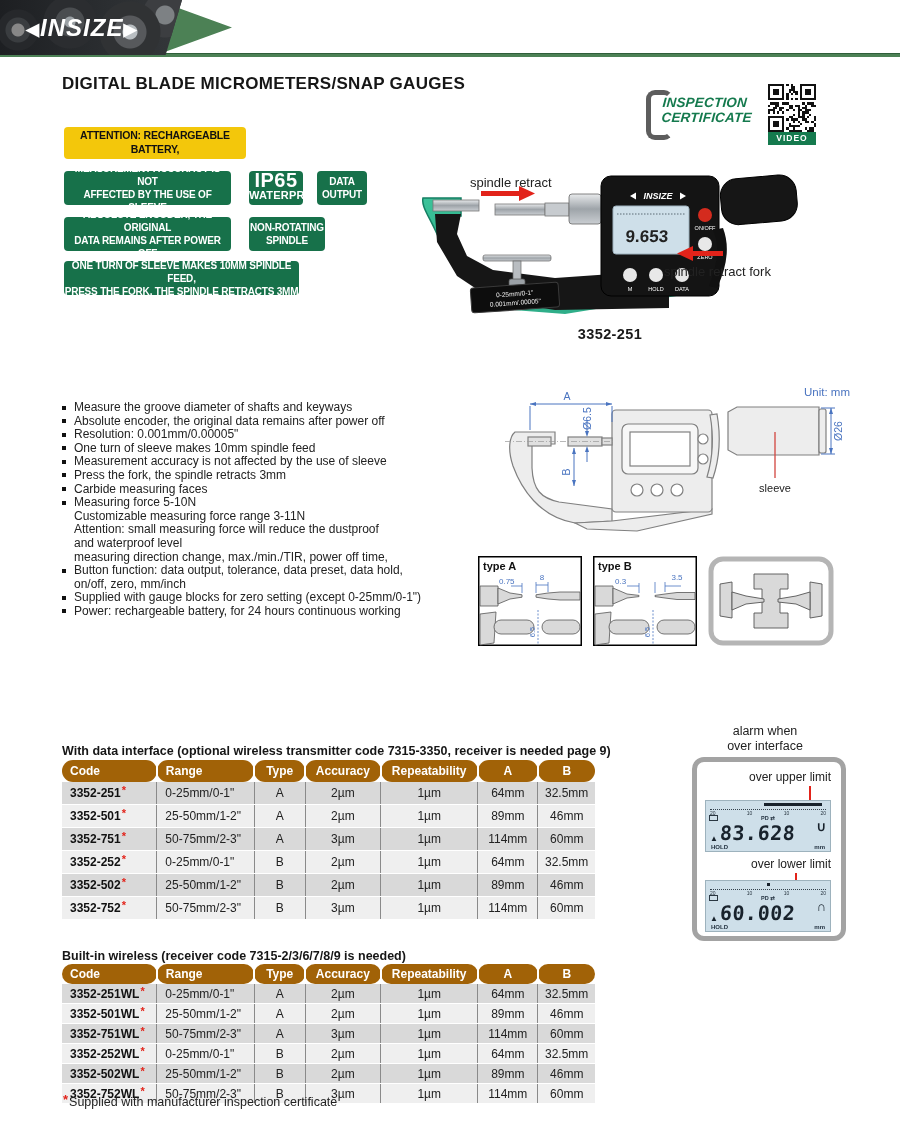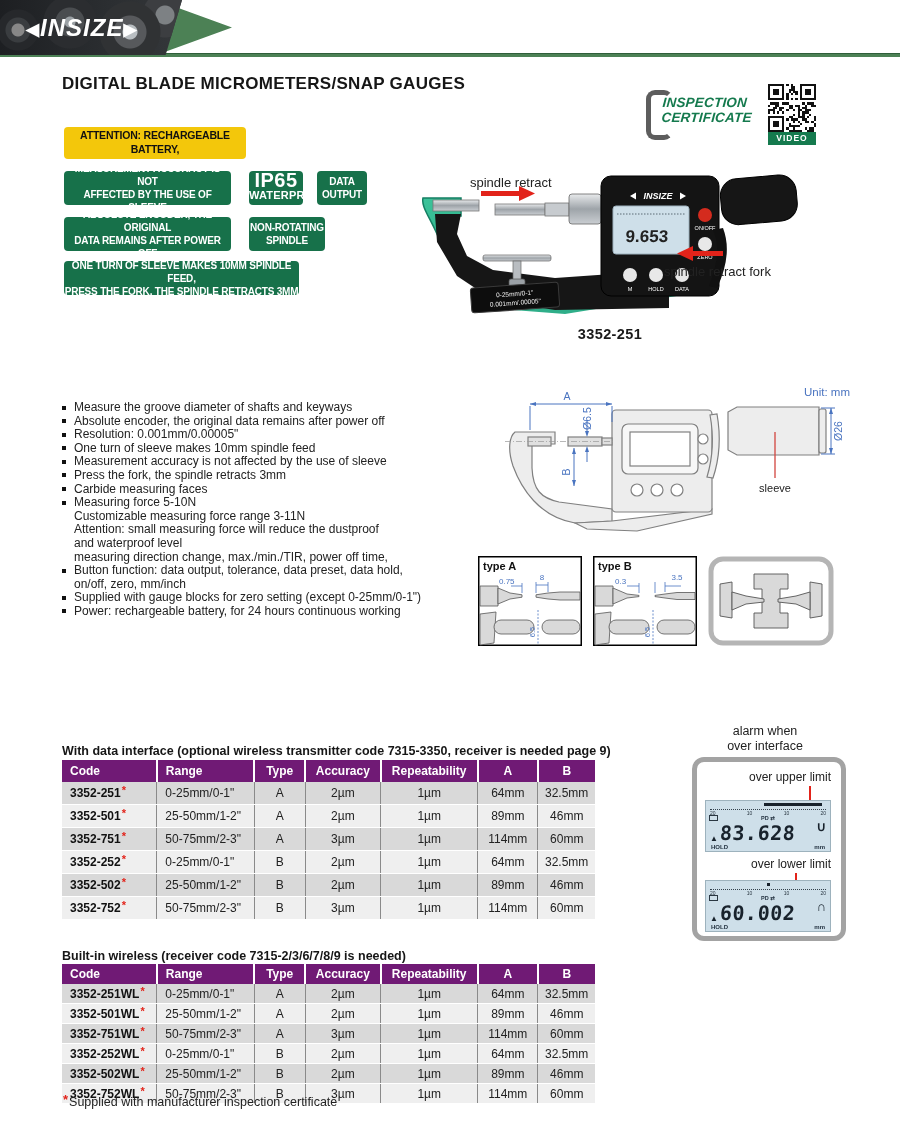--- a/index.html
+++ b/index.html
@@ -72,21 +72,21 @@
   .app-svg{left:708px;top:556px;width:126px;height:90px;}
 
   
   .tbl-title{font-size:12.5px;font-weight:bold;color:#161616;}
   .t1-title{left:62px;top:744px;}
   .t2-title{left:62px;top:949px;}
   .tblwrap{width:533px;}
   .t1{left:62px;top:760px;}
   .t2{left:62px;top:964px;}
   table.data{border-collapse:collapse;width:533px;table-layout:fixed;font-size:12px;}
-  table.data th{background:#701a75;color:#fff;font-weight:bold;border-left:2px solid #fff;}
+  table.data th{background:#a16207;color:#fff;font-weight:bold;border-left:2px solid #fff;border-radius:11px;}
   table.data th:first-child{border-left:none;}
   .t1 th{height:20px;} .t1 td{height:20px;}
   .t2 th{height:18px;} .t2 td{height:17px;}
   table.data td{text-align:center;border-left:1px solid #8a8a8a;border-bottom:1.5px solid #fff;color:#222;}
   table.data td:first-child{border-left:none;}
   table.data th.l,table.data td.l{text-align:left;padding-left:8px;}
   table.data tr.even td{background:#D9D9D9;}
   table.data tr.odd td{background:#EFEFEF;}
   td .code{font-weight:bold;color:#111;}
   .star{color:#E2231A;font-weight:bold;font-size:11px;position:relative;top:-3px;margin-left:1px;}

